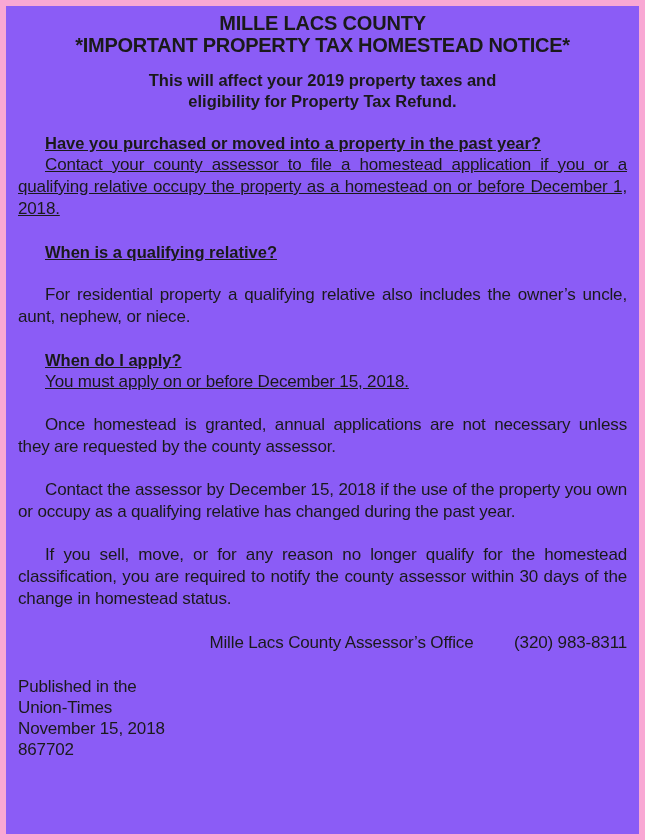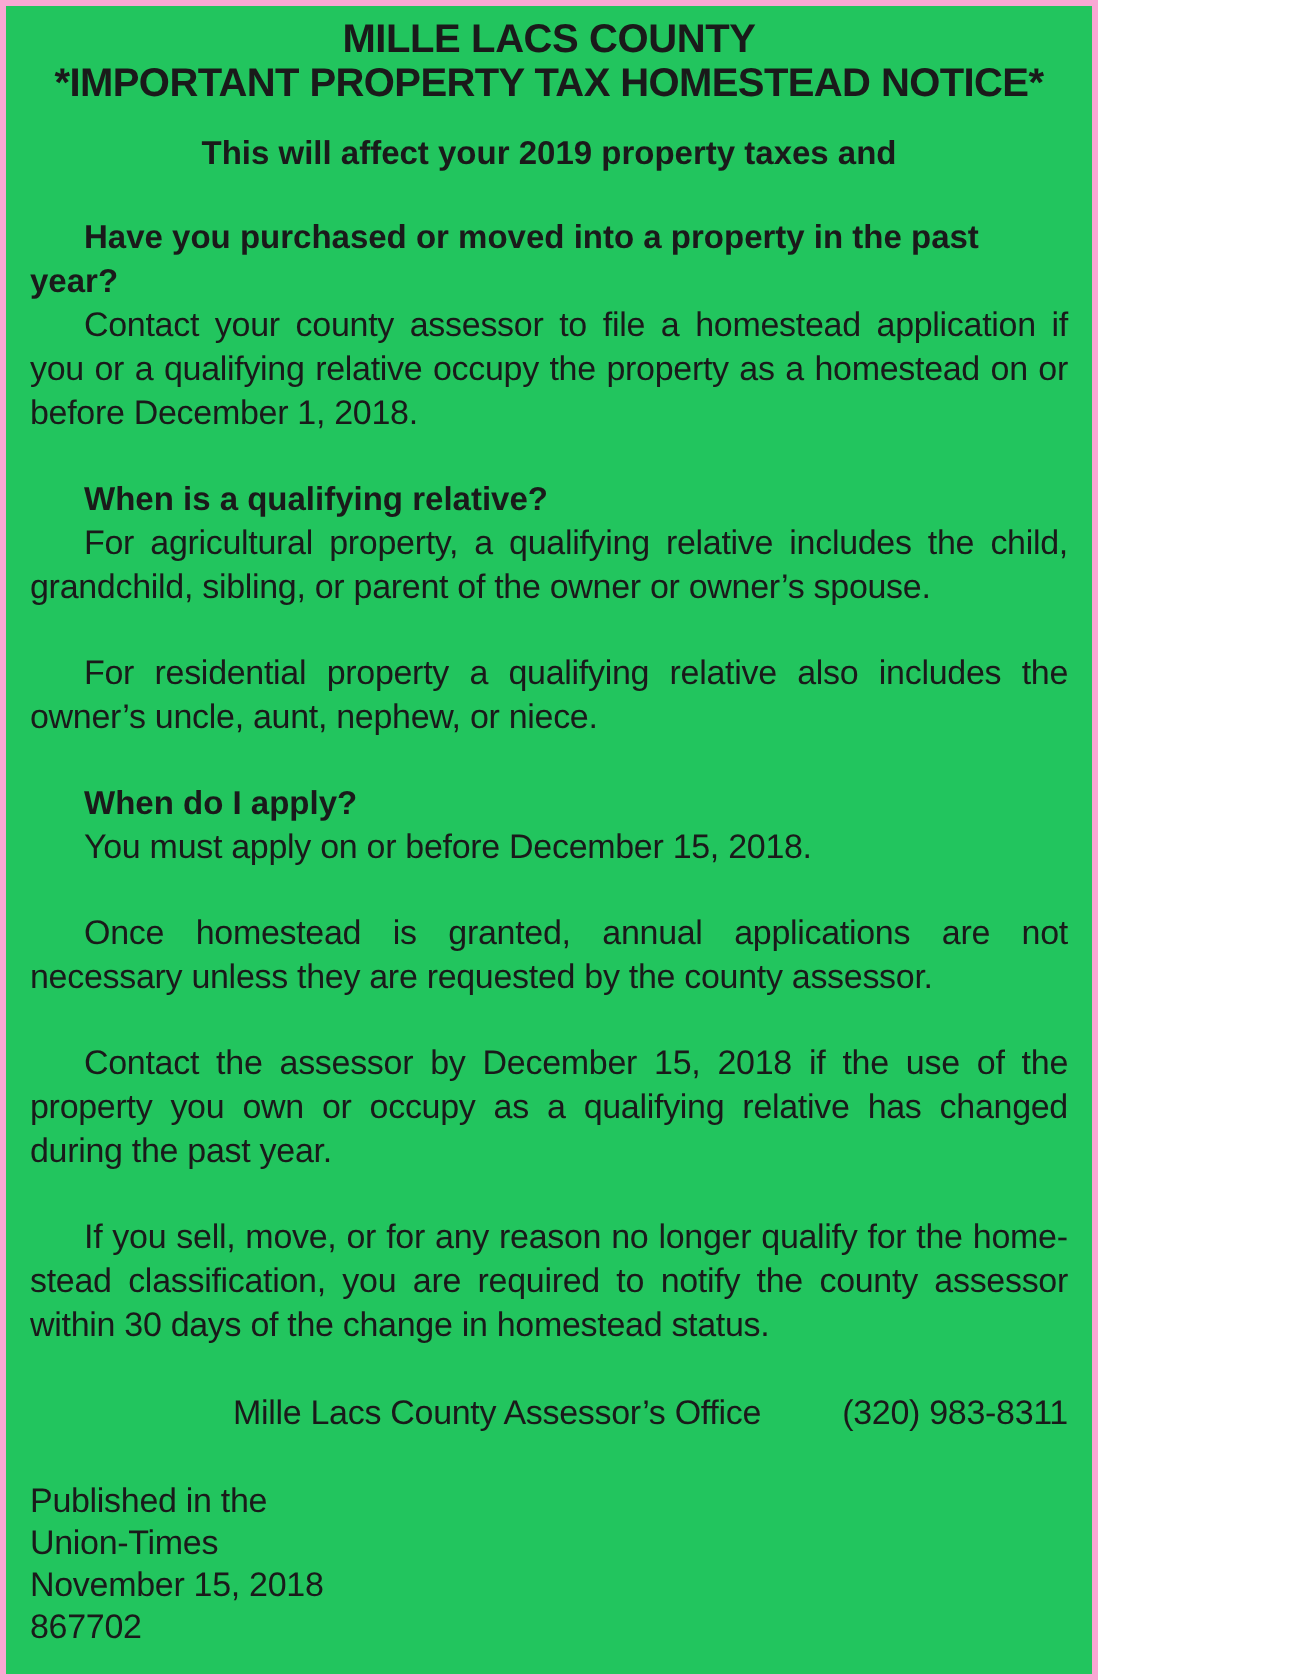--- a/index.html
+++ b/index.html
@@ -7,24 +7,24 @@
       padding: 0;
       background: #ffffff;
     }
     body {
       width: 645px;
       height: 840px;
       overflow: hidden;
     }
     .frame {
       box-sizing: border-box;
-      width: 549px;
+      width: 645px;
       height: 840px;
-      border: 3px solid #f9a8d4;
-      background: #22c55e;
+      border: 6px solid #f9a8d4;
+      background: #8b5cf6;
       color: #1a1a1a;
       font-family: "Liberation Sans", sans-serif;
       padding: 6px 12px 0 12px;
       position: relative;
     }
     .header {
       text-align: center;
       font-weight: bold;
     }
     .h-county {
@@ -39,20 +39,21 @@
     }
     .h-sub {
       font-size: 16.5px;
       line-height: 21px;
       margin-top: 14px;
     }
     .section {
       margin-top: 21px;
       font-size: 17px;
       line-height: 22px;
+      text-decoration: underline;
     }
     .section.first { margin-top: 20px; }
     .q {
       font-weight: bold;
       text-indent: 27px;
       font-size: 16.5px;
     }
     .p {
       text-indent: 27px;
       text-align: justify;
@@ -87,30 +88,30 @@
   </style>
 </head>
 <body>
 
 <div class="frame">
 
   <div class="header">
     <div class="h-county">MILLE LACS COUNTY</div>
     <div class="h-notice">*IMPORTANT PROPERTY TAX HOMESTEAD NOTICE*</div>
     <div class="h-sub">This will affect your 2019 property taxes and</div>
+    <div class="h-sub" style="margin-top:0">eligibility for Property Tax Refund.</div>
   </div>
 
   <div class="section first">
     <div class="q">Have you purchased or moved into a property in the past year?</div>
     <div class="p">Contact your county assessor to file a homestead application if you or a qualifying relative occupy the property as a homestead on or before December 1, 2018.</div>
   </div>
 
   <div class="section">
     <div class="q">When is a qualifying relative?</div>
-    <div class="p">For agricultural property, a qualifying relative includes the child, grandchild, sibling, or parent of the owner or owner’s spouse.</div>
   </div>
   <div class="para">For residential property a qualifying relative also includes the owner’s uncle, aunt, nephew, or niece.</div>
 
   <div class="section">
     <div class="q">When do I apply?</div>
     <div class="p">You must apply on or before December 15, 2018.</div>
   </div>
   <div class="para">Once homestead is granted, annual applications are not necessary unless they are requested by the county assessor.</div>
 
   <div class="para">Contact the assessor by December 15, 2018 if the use of the prop­erty you own or occupy as a qualifying relative has changed during the past year.</div>

